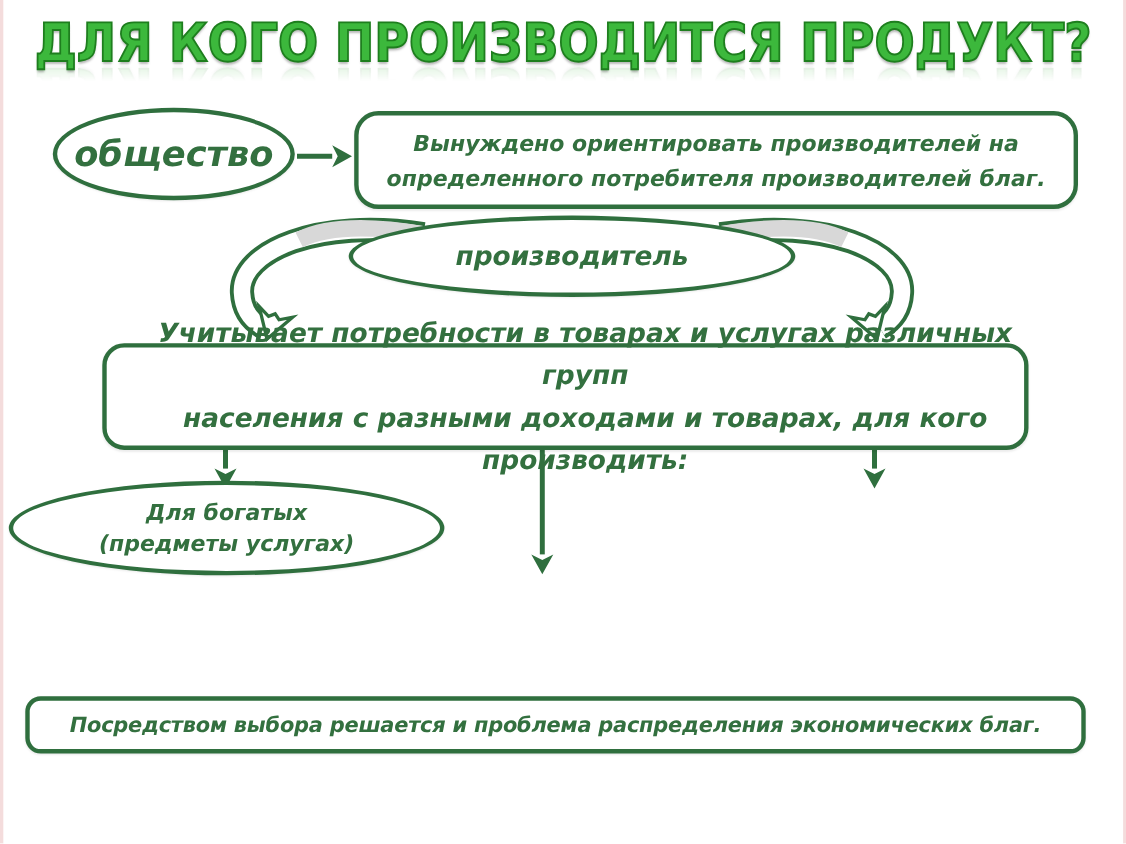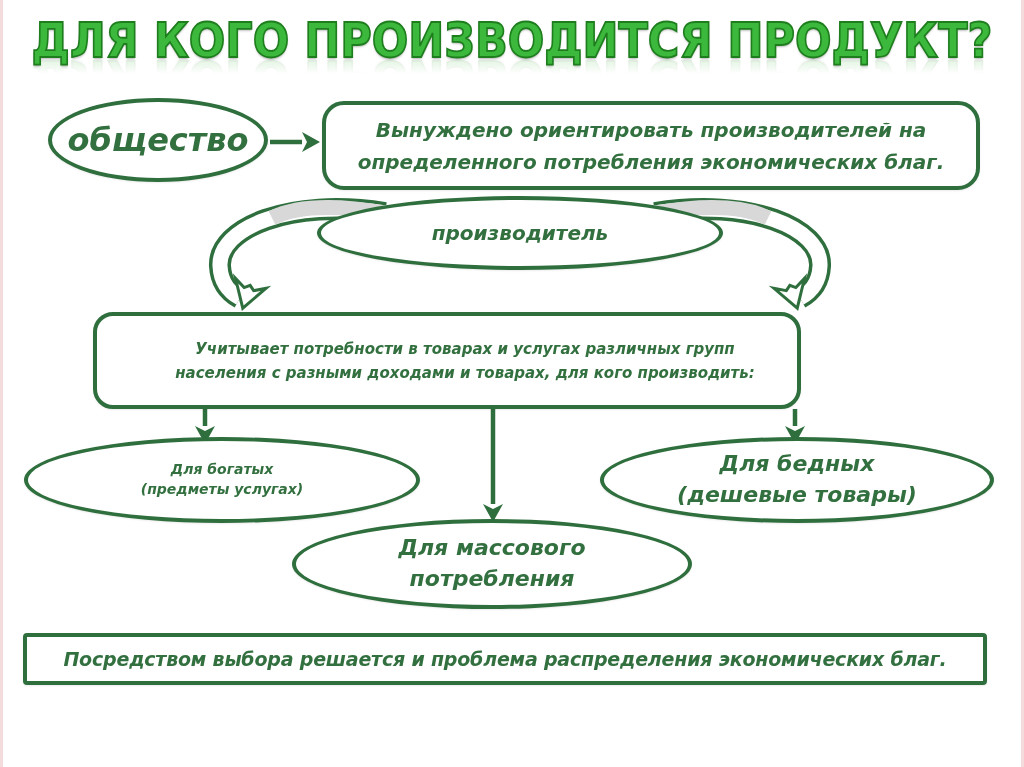--- a/index.html
+++ b/index.html
@@ -46,26 +46,26 @@
     font-weight:bold;font-style:italic;
     text-align:center;
     z-index:2;
     box-shadow:0 1px 2px rgba(0,0,0,0.08);
   }
   .ellipse{border-radius:50%;}
   .rect{border-radius:22px;}
 
   .n-society{left:48px;top:98px;width:220px;height:84px;font-size:32px;}
   .r-top{left:322px;top:101px;width:658px;height:89px;font-size:20px;line-height:1.6;}
-  .n-producer{left:317px;top:196px;width:406px;height:74px;font-size:20px;}
-  .r-mid{left:93px;top:312px;width:708px;height:97px;font-size:15px;line-height:1.6;border-radius:20px;padding-left:36px;}
-  .n-rich{left:24px;top:437px;width:396px;height:86px;font-size:14px;line-height:1.4;}
+  .n-producer{left:317px;top:196px;width:406px;height:74px;font-size:24px;}
+  .r-mid{left:93px;top:312px;width:842px;height:97px;font-size:24px;line-height:1.6;border-radius:20px;padding-left:36px;}
+  .n-rich{left:8px;top:437px;width:396px;height:86px;font-size:20px;line-height:1.4;}
   .n-poor{left:600px;top:437px;width:394px;height:86px;font-size:22px;line-height:1.4;}
   .n-mass{left:292px;top:519px;width:400px;height:90px;font-size:22px;line-height:1.4;}
-  .r-bottom{left:23px;top:633px;width:964px;height:52px;font-size:19px;border-radius:4px;letter-spacing:-0.2px;white-space:nowrap;}
+  .r-bottom{left:23px;top:633px;width:964px;height:52px;font-size:19px;border-radius:14px;letter-spacing:-0.2px;white-space:nowrap;}
 
   .arrows{position:absolute;left:0;top:0;z-index:1;}
   .s-outline{stroke:var(--outline);fill:none;}
   .s-white{stroke:#ffffff;fill:none;}
   .s-gray{stroke:var(--ribbon-gray);fill:none;}
   .f-solid{fill:var(--outline);stroke:none;}
   .f-open{fill:#ffffff;stroke:var(--outline);}
 </style>
 </head>
 <body>
@@ -113,44 +113,36 @@
       <path class="f-solid" transform="translate(795,434)" d="M 0 10 L -10 -8 L 0 -3 L 10 -8 Z"></path>
     </g>
   </svg>
 
   <div class="node ellipse n-society">
     <span>общество</span>
   </div>
 
   <div class="node rect r-top">
     <span>Вынуждено ориентировать производителей на</span>
-    <span>определенного потребления экономических благ.</span>
+    <span>определенного потребителя производителей благ.</span>
   </div>
 
   <div class="node ellipse n-producer">
     <span>производитель</span>
   </div>
 
   <div class="node rect r-mid">
     <span>Учитывает потребности в товарах и услугах различных групп</span>
     <span>населения с разными доходами и товарах, для кого производить:</span>
   </div>
 
   <div class="node ellipse n-rich">
     <span>Для богатых</span>
     <span>(предметы услугах)</span>
   </div>
 
-  <div class="node ellipse n-mass">
-    <span>Для массового</span>
-    <span>потребления</span>
-  </div>
 
-  <div class="node ellipse n-poor">
-    <span>Для бедных</span>
-    <span>(дешевые товары)</span>
-  </div>
 
   <div class="node rect r-bottom">
     <span>Посредством выбора решается и проблема распределения экономических благ.</span>
   </div>
 
 </div>
 
 </body></html>

